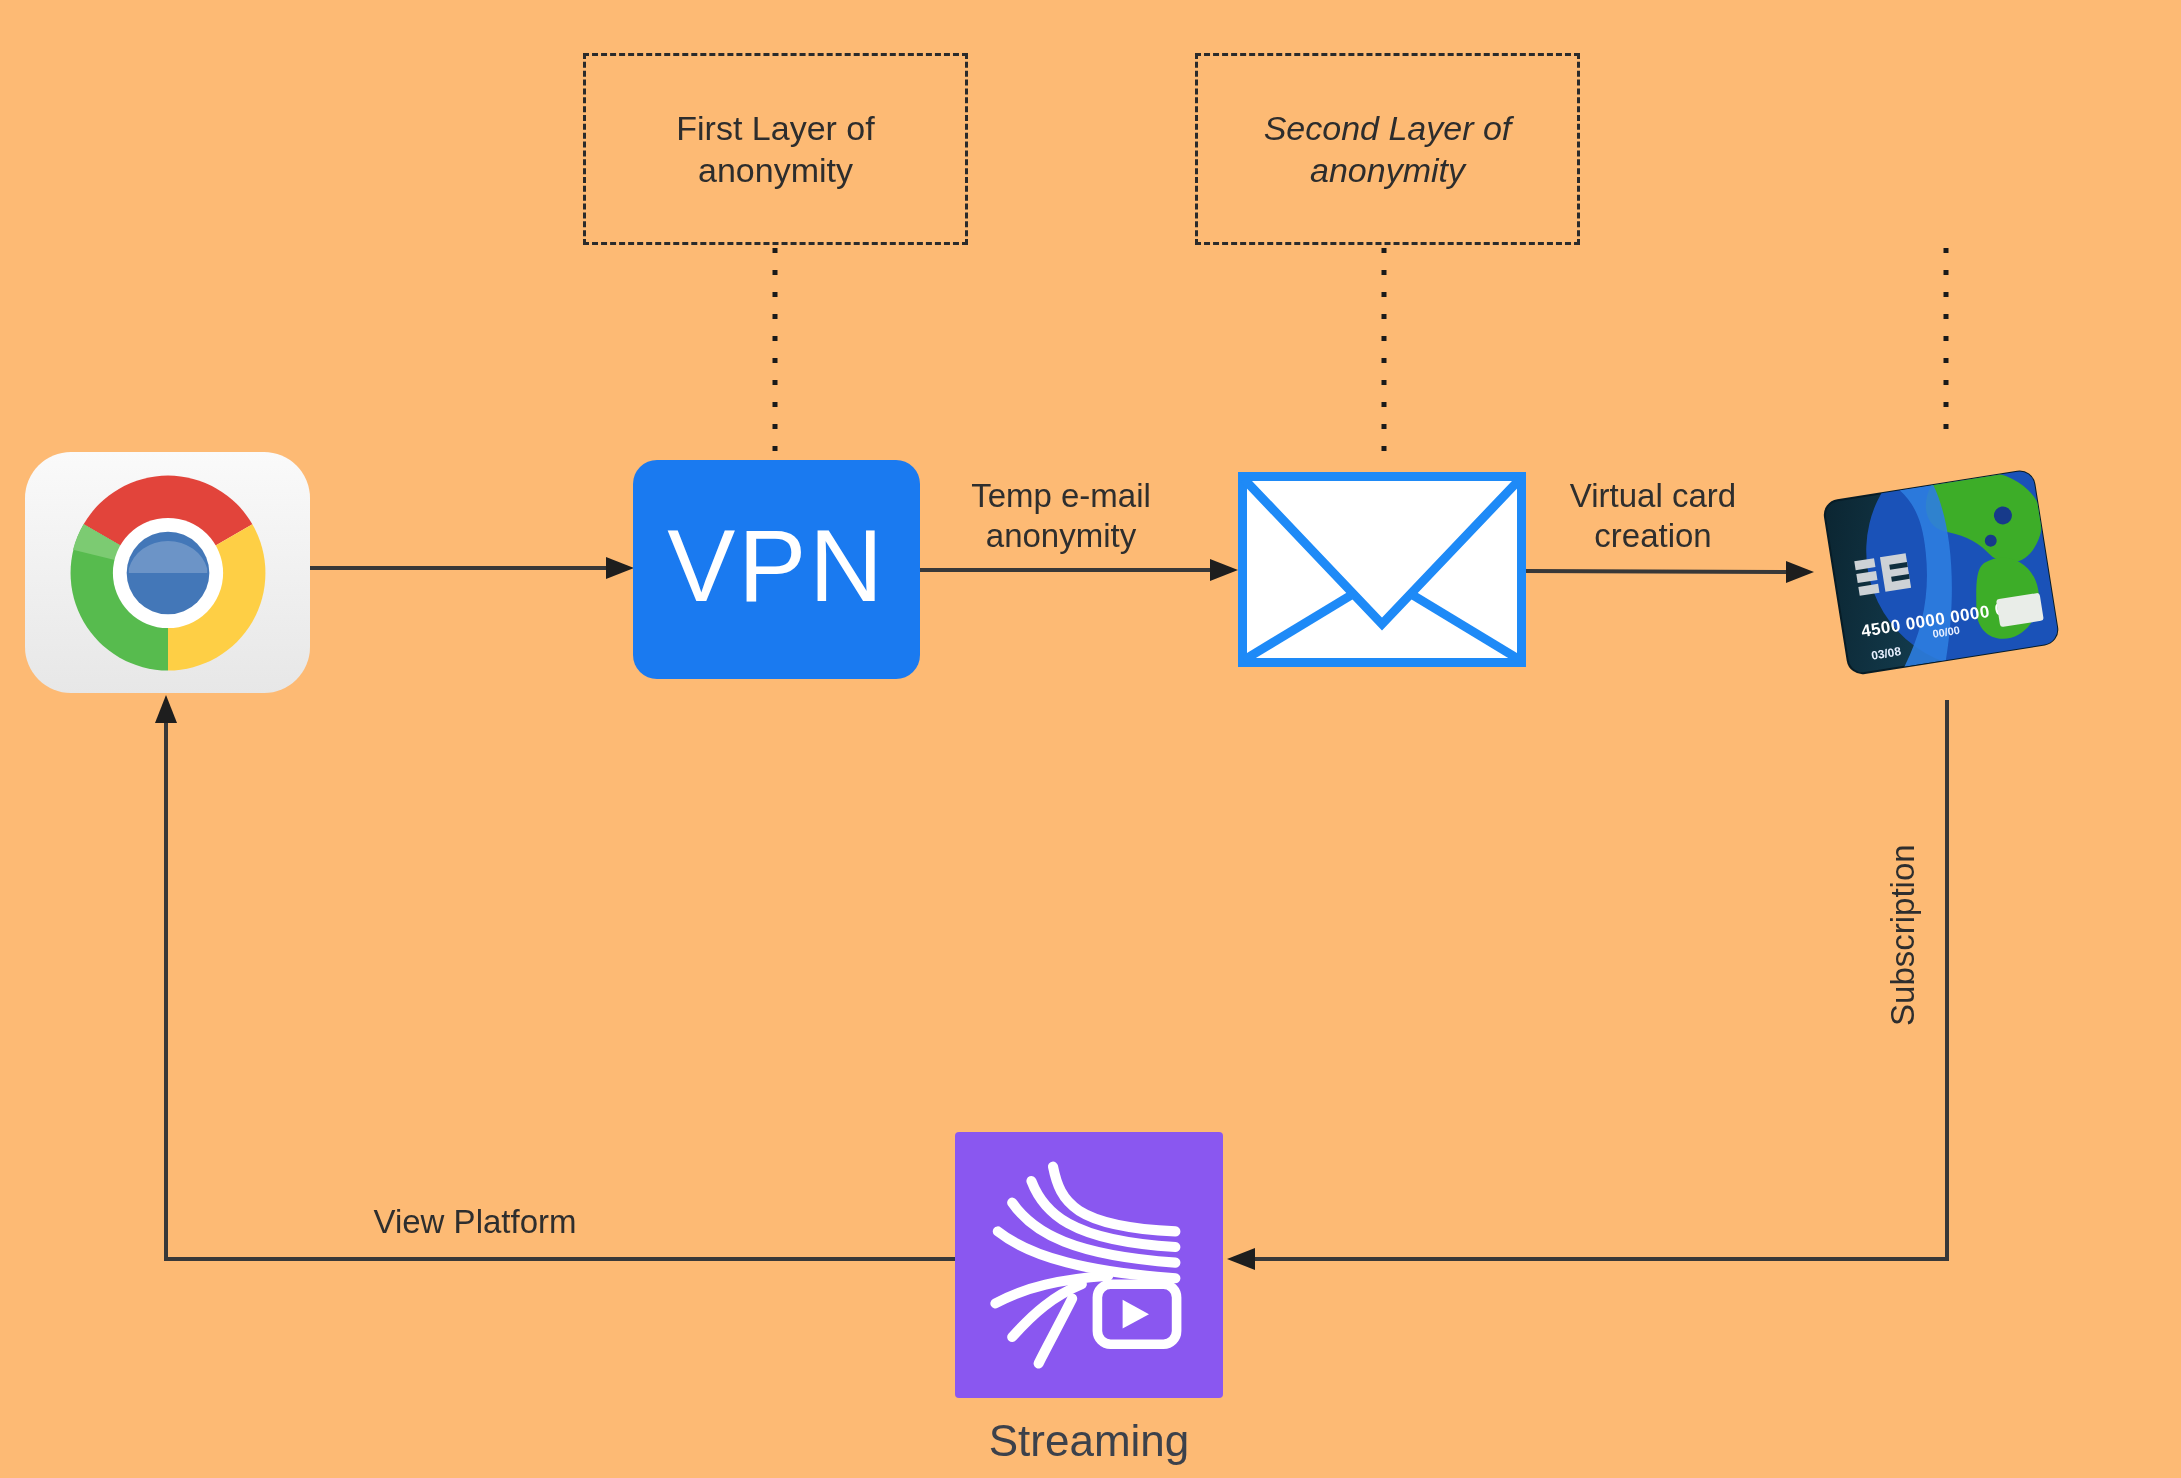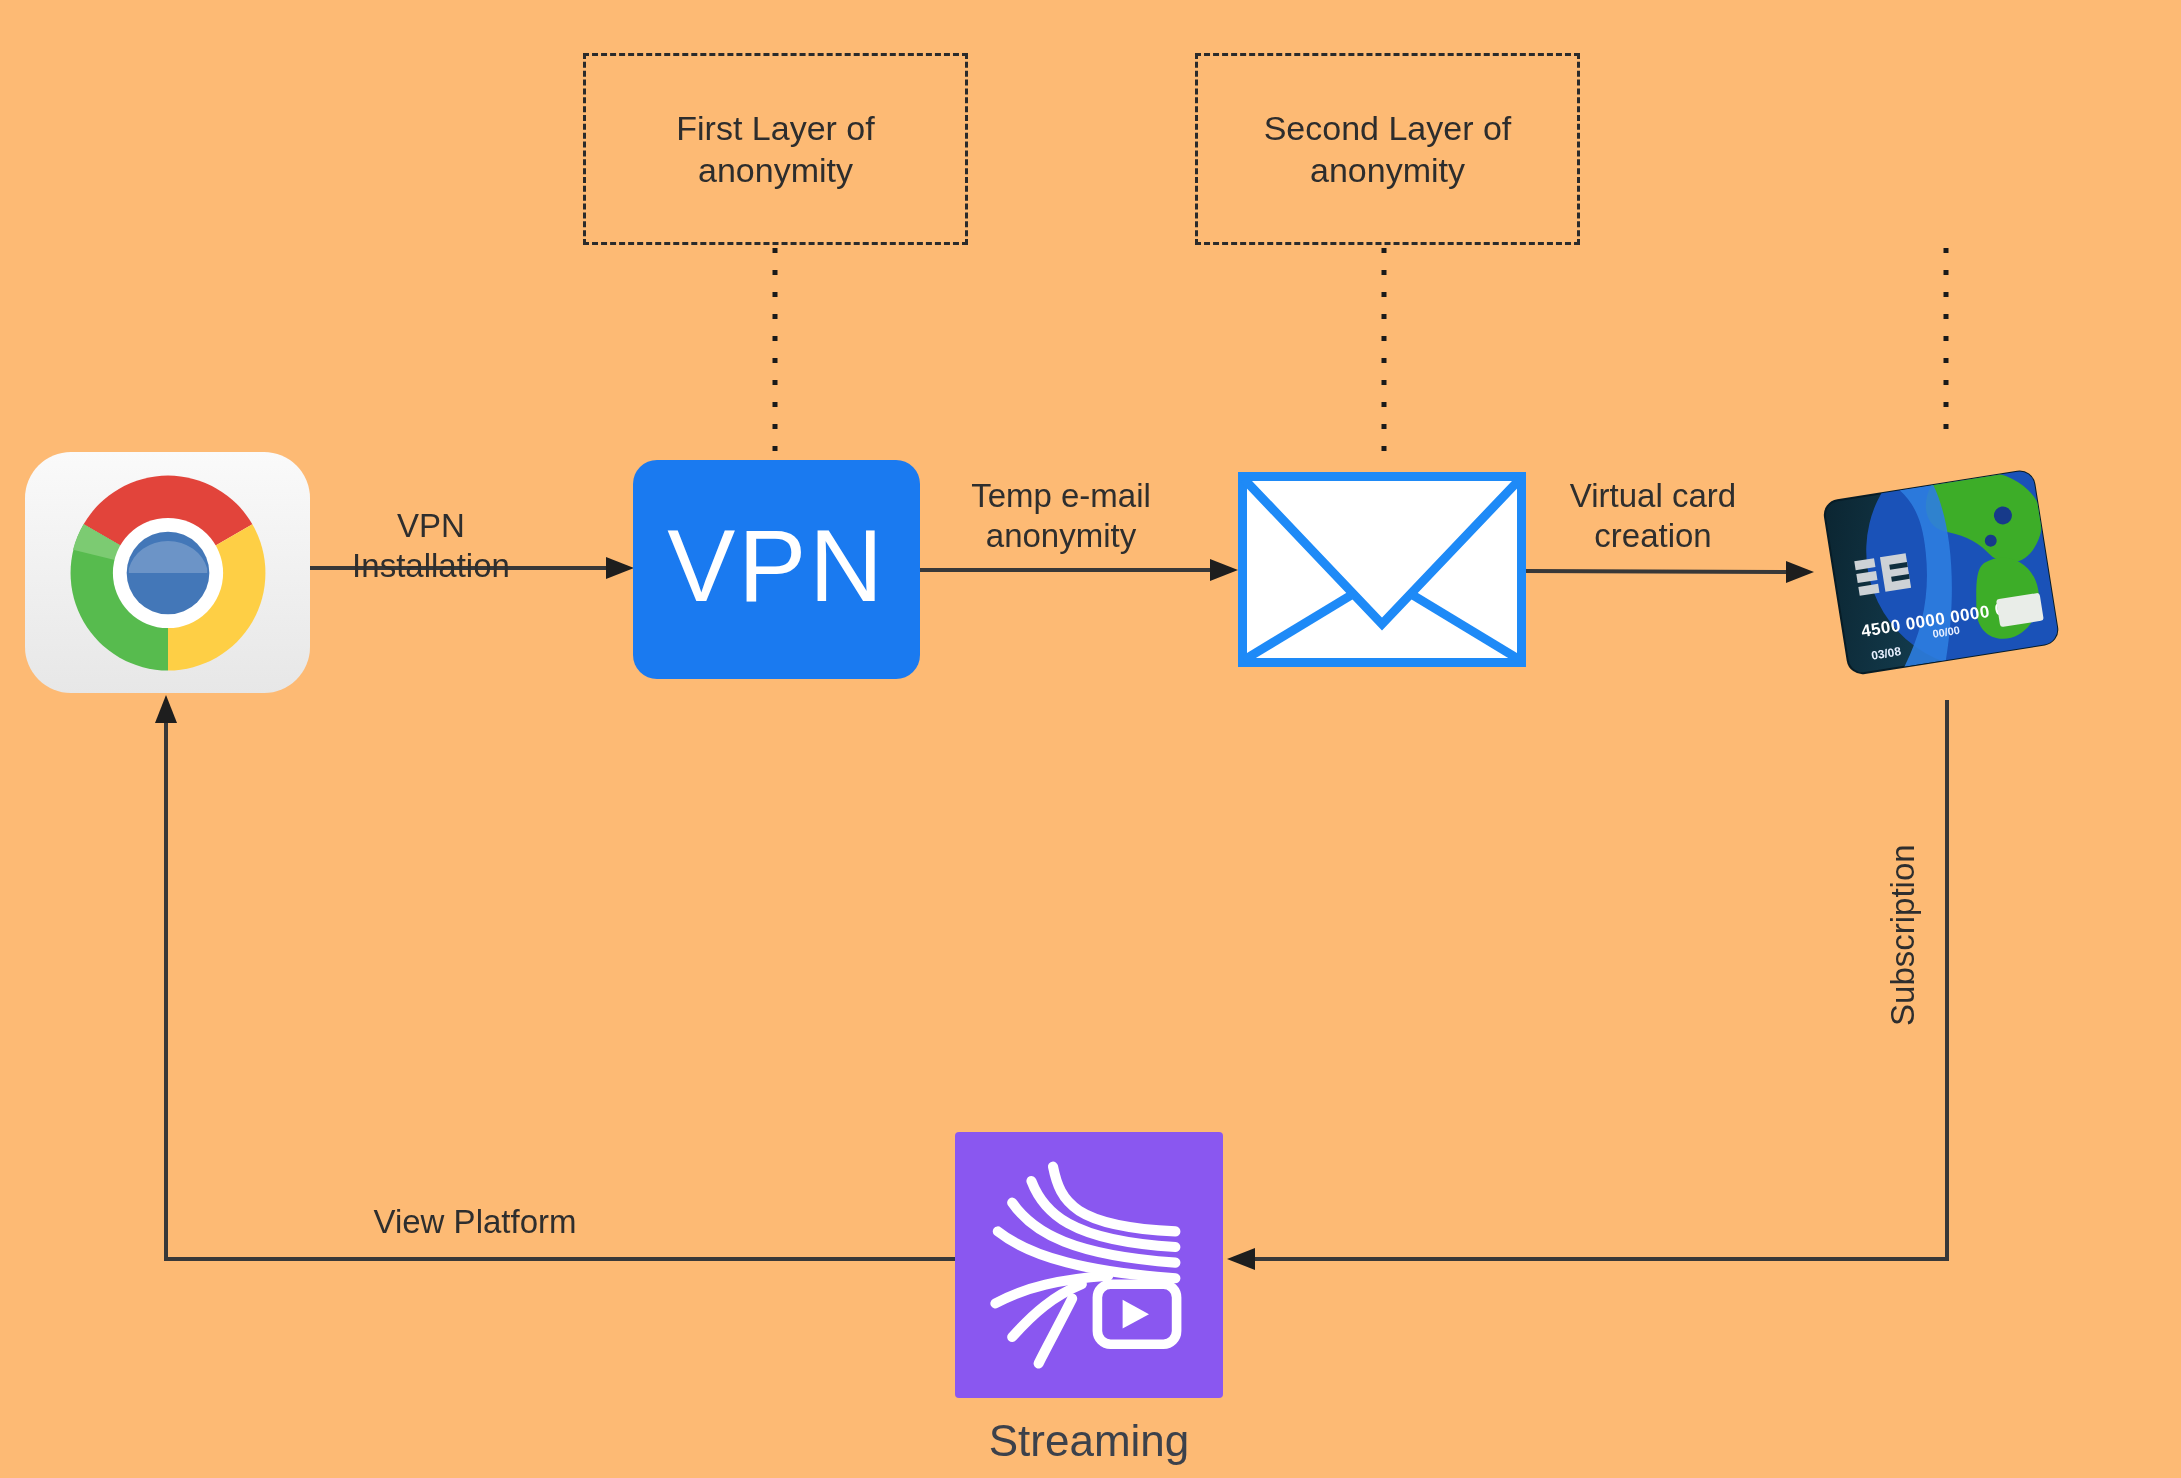--- a/index.html
+++ b/index.html
@@ -4,21 +4,21 @@
 <style>
   html,body{margin:0;padding:0;background:#ffffff;}
   body{width:2181px;height:1478px;font-family:"Liberation Sans",sans-serif;}
   .stage{position:relative;width:2181px;height:1478px;background:#fdba74;overflow:hidden;}
   .connectors{position:absolute;left:0;top:0;z-index:1;}
 
   
   .anno-box{position:absolute;top:53px;width:385px;height:192px;border:3px dashed #2b2b2b;
             box-sizing:border-box;display:flex;align-items:center;justify-content:center;z-index:2;}
   .anno-box .anno-text{width:280px;text-align:center;font-size:34px;line-height:1.24;color:#2d2d2d;}
-  #anno-1{left:583px;} #anno-2{left:1195px;} #anno-3{left:1753px;}
+  #anno-1{left:583px;} #anno-2{left:1195px;font-style:italic;} #anno-3{left:1753px;}
 
   
   .edge-label{position:absolute;text-align:center;font-size:33px;line-height:1.22;color:#2e2e2e;z-index:3;}
   #lbl-vpn-install{left:318px;top:506px;width:226px;}
   #lbl-temp-email{left:961px;top:476px;width:200px;}
   #lbl-virtual-card{left:1553px;top:476px;width:200px;text-align:center;}
   #lbl-view-content{left:360px;top:1202px;width:230px;}
   #lbl-subscription{left:1788px;top:915px;width:230px;transform:rotate(-90deg);transform-origin:center center;}
   #lbl-streaming{left:909px;top:1414px;width:360px;font-size:44px;color:#3c414b;}
 
@@ -61,21 +61,20 @@
     <polygon points="166,695 155,723 177,723" fill="#1e1e1e"></polygon>
   </svg>
 
   <div class="anno-box" id="anno-1">
     <span class="anno-text">First Layer of anonymity</span>
   </div>
   <div class="anno-box" id="anno-2">
     <span class="anno-text">Second Layer of anonymity</span>
   </div>
 
-  <div class="edge-label" id="lbl-vpn-install">VPN Installation</div>
   <div class="edge-label" id="lbl-temp-email">Temp e-mail anonymity</div>
   <div class="edge-label" id="lbl-virtual-card">Virtual card creation</div>
   <div class="edge-label" id="lbl-subscription">Subscription</div>
   <div class="edge-label" id="lbl-view-content">View Platform</div>
   <div class="edge-label" id="lbl-streaming">Streaming Platform</div>
 
   <div class="node" id="node-chrome">
     <svg width="212" height="212" viewBox="0 0 100 100">
       <path d="M50,50 L10.2,27 A46,46 0 0 1 89.8,27 Z" fill="#e2443b"></path>
       <path d="M50,50 L89.8,27 A46,46 0 0 1 50,96 Z" fill="#fecf45"></path>

